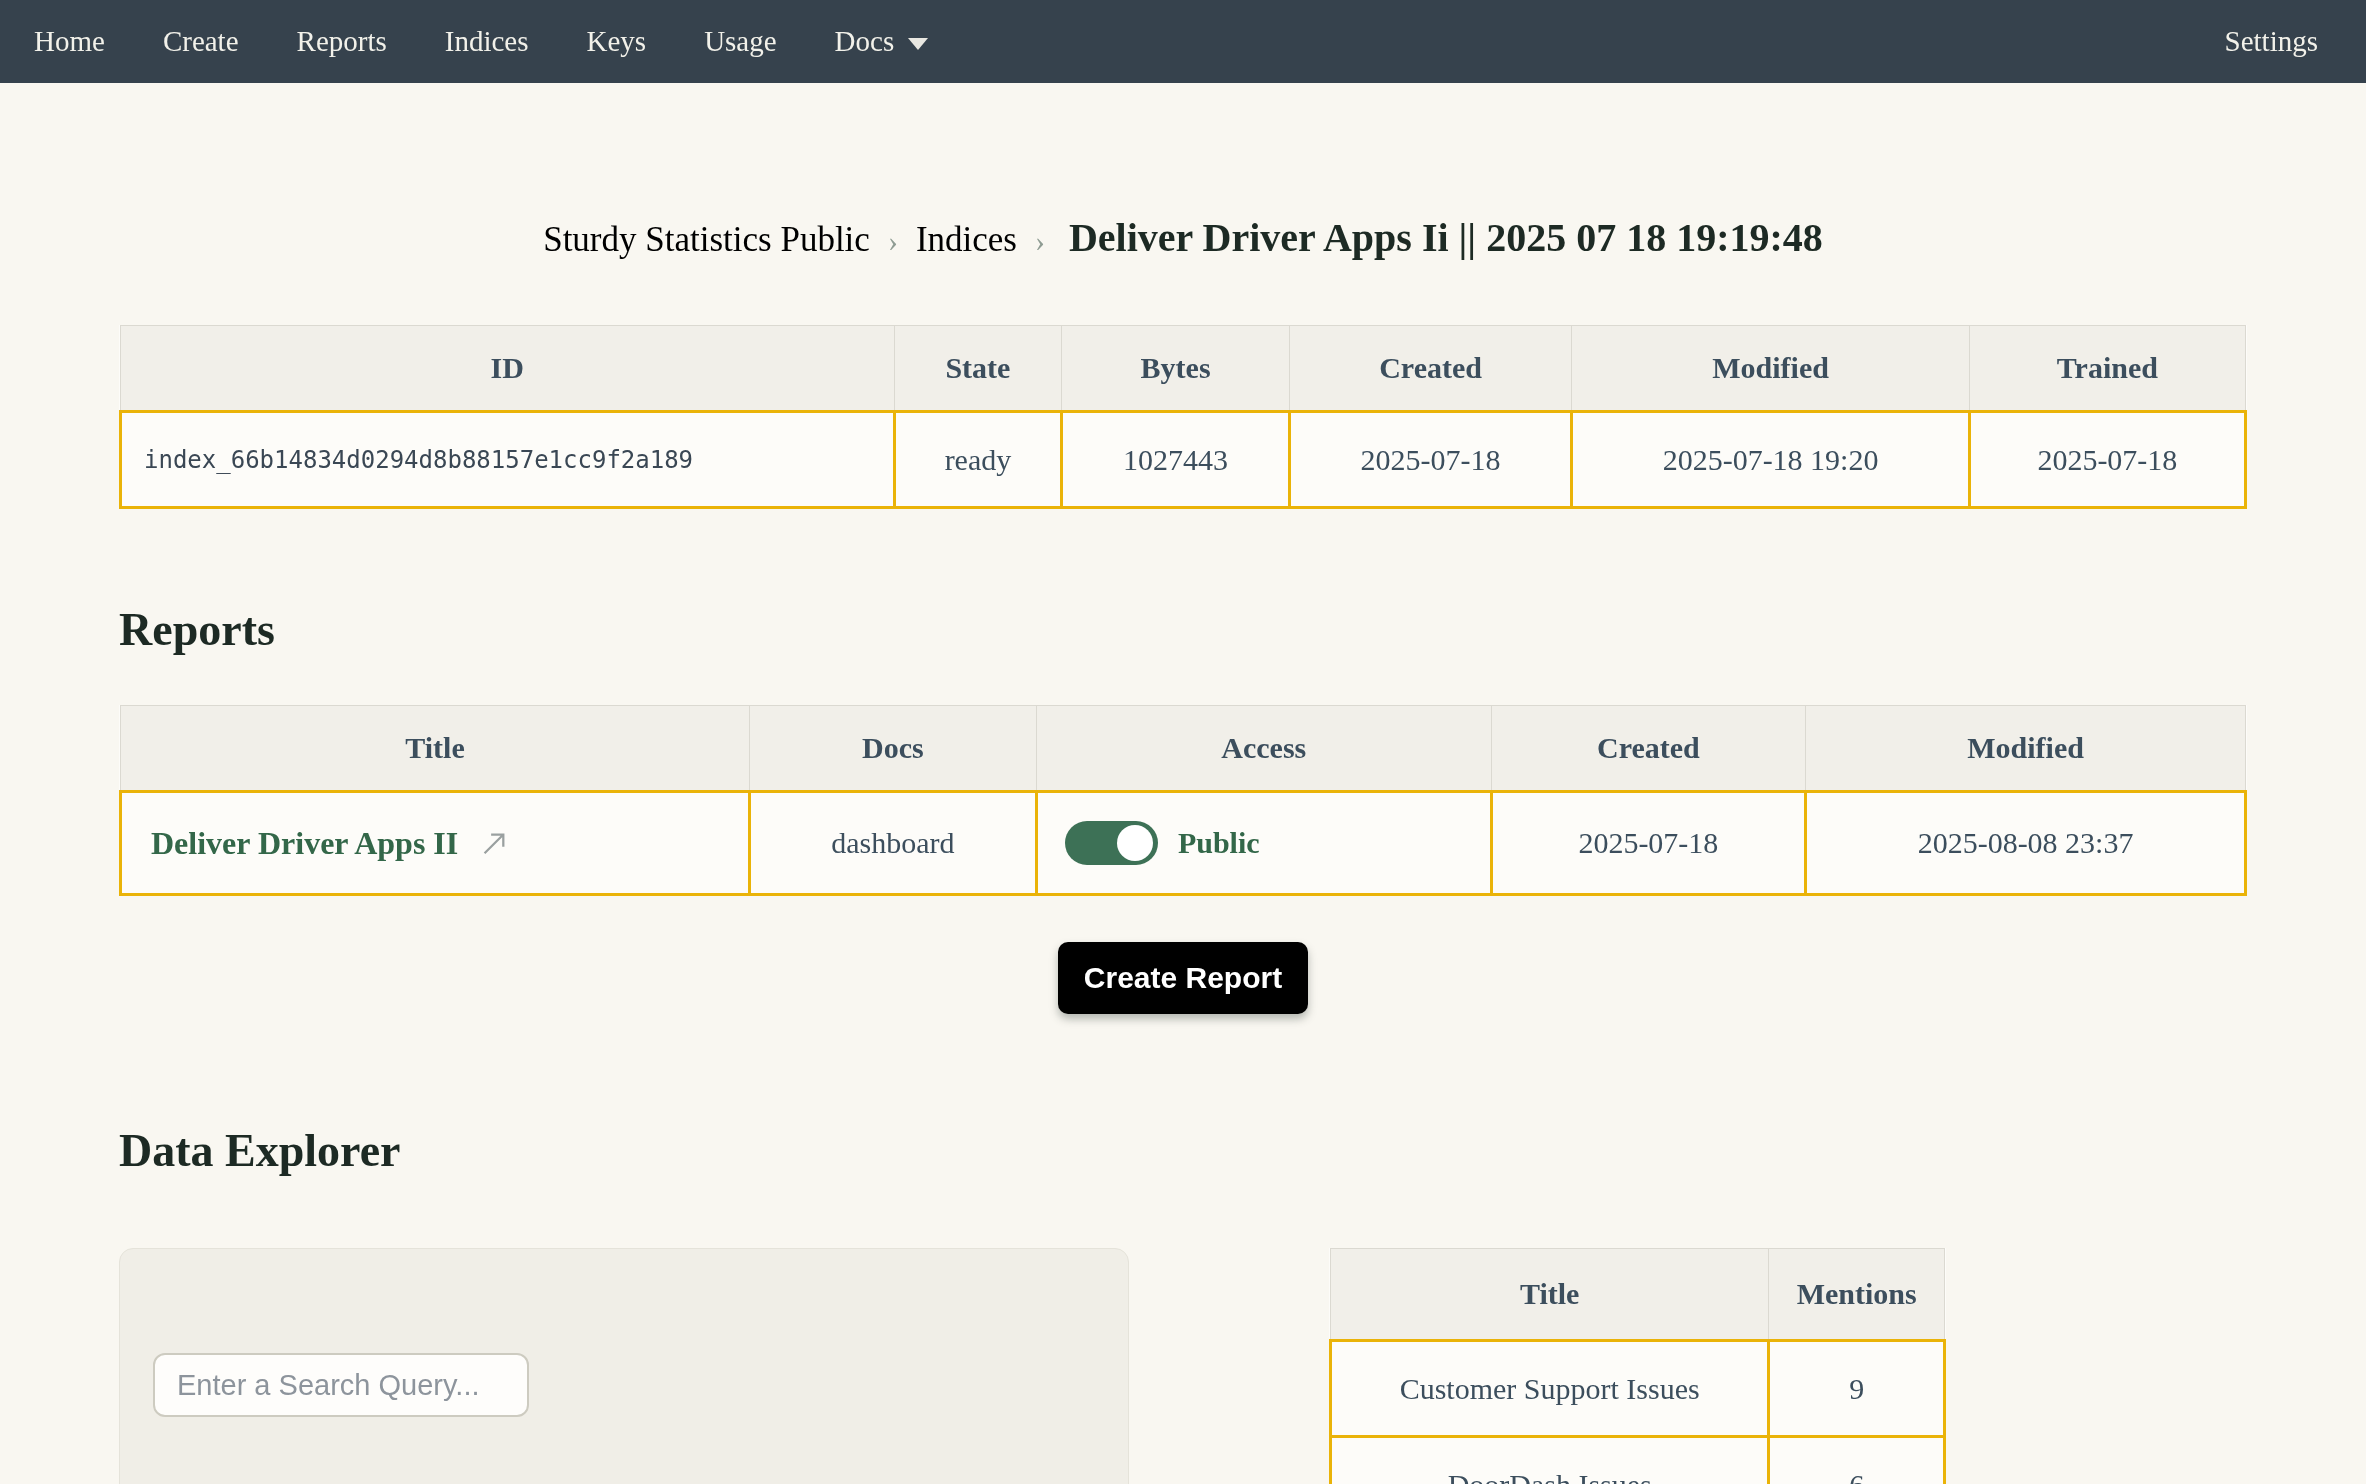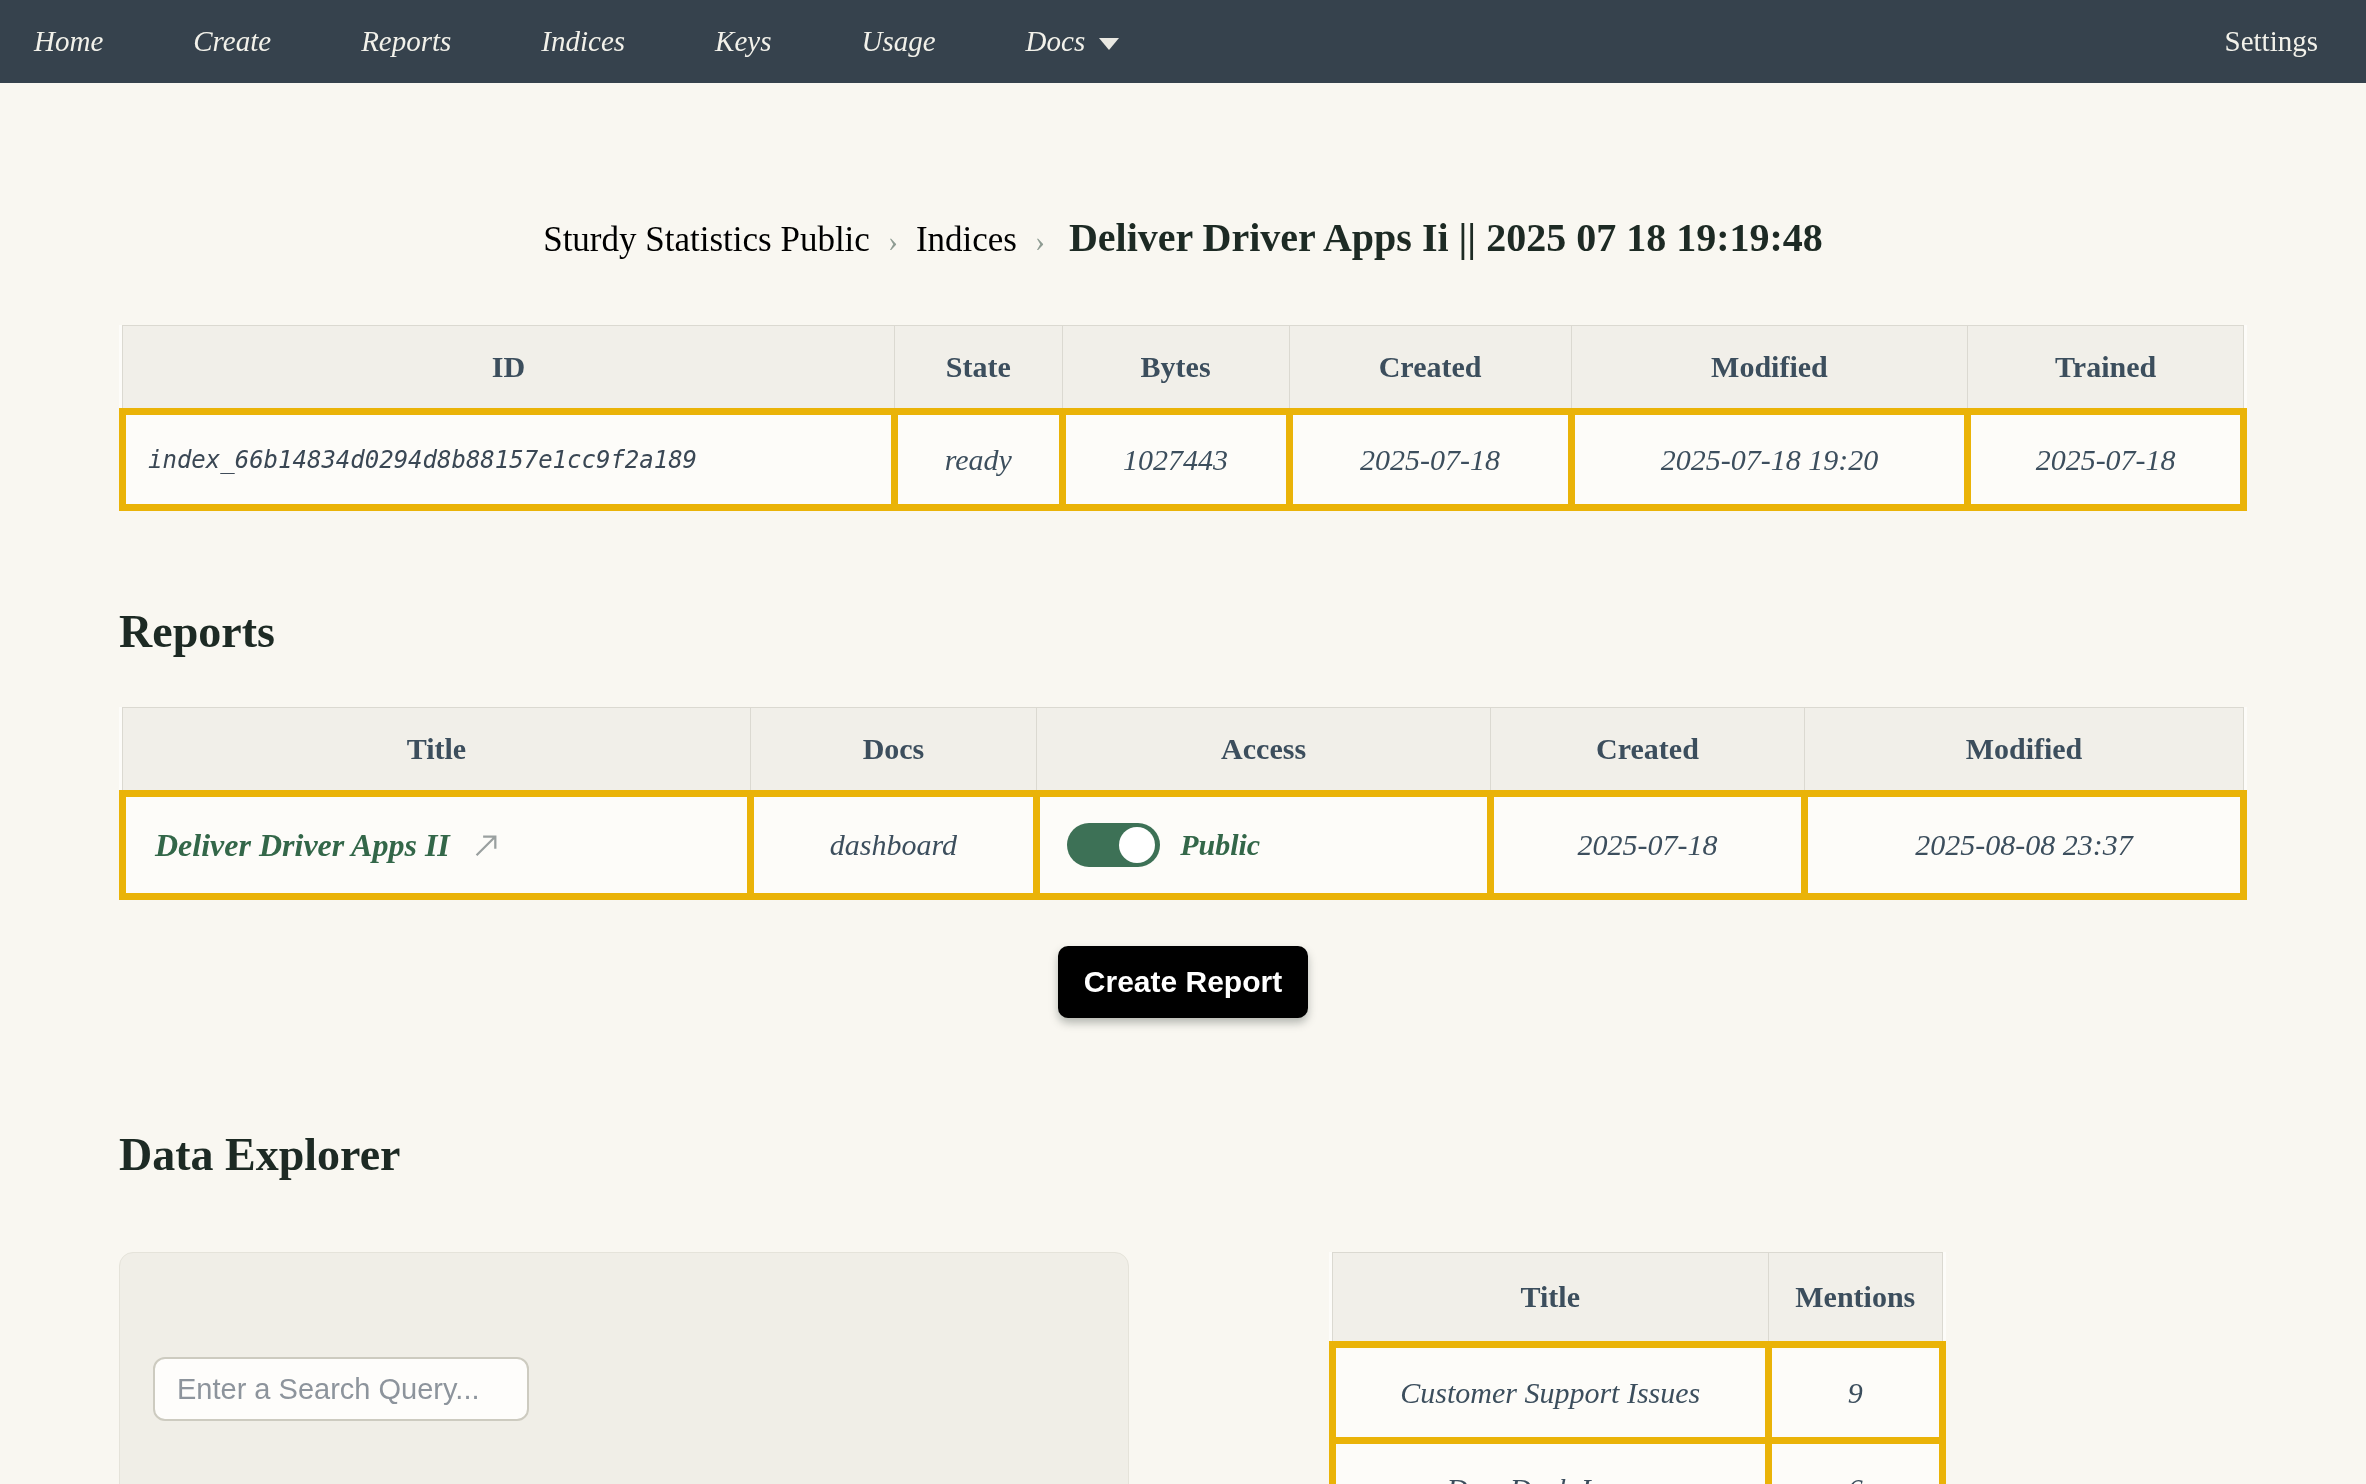--- a/index.html
+++ b/index.html
@@ -9,21 +9,21 @@
     font-family:"Liberation Serif", serif;
     color:#3c4e5d;
   }
 
   
   .navbar {
     height:83px; background:#36424d;
     display:flex; align-items:center;
     padding:0 48px 0 34px;
   }
-  .nav-links { display:flex; align-items:flex-end; gap:90px;font-style:italic; }
+  .nav-links { display:flex; align-items:flex-end; gap:58px; }
   .nav-link {
     color:#f2f1ea; font-size:29px; text-decoration:none; cursor:pointer;
     display:flex; align-items:center;
   }
   .caret {
     width:0; height:0; margin-left:14px; margin-top:4px;
     border-left:10px solid transparent; border-right:10px solid transparent;
     border-top:12px solid #e9e8e2;
   }
   .nav-settings { margin-left:auto; }
@@ -39,22 +39,22 @@
   .crumb-sep { color:#8f9c93; font-size:30px; margin:0 14px; }
   .crumb-current { color:#1d2a24; font-size:40px; font-weight:bold; margin-left:6px; }
 
   table { width:100%; border-collapse:collapse; background:#fdfcf9; }
   th {
     background:#f1efe9; border:1px solid #dbd9d1;
     font-size:30px; font-weight:bold; color:#3c4e5d;
     height:86px; text-align:center;
   }
   td {
-    border:7px solid #eab308; font-size:30px; color:#3c4e5d;
-    height:96px; text-align:center;font-style:italic;
+    border:3px solid #eab308; font-size:30px; color:#3c4e5d;
+    height:96px; text-align:center;
   }
 
   .index-table { margin-top:55px; }
   .cell-id {
     text-align:left; padding-left:22px;
     font-family:"DejaVu Sans Mono", monospace; font-size:24px; color:#3a4754;
   }
 
   .section-heading {
     font-size:46px; font-weight:bold; color:#1d2a24; line-height:50px;

